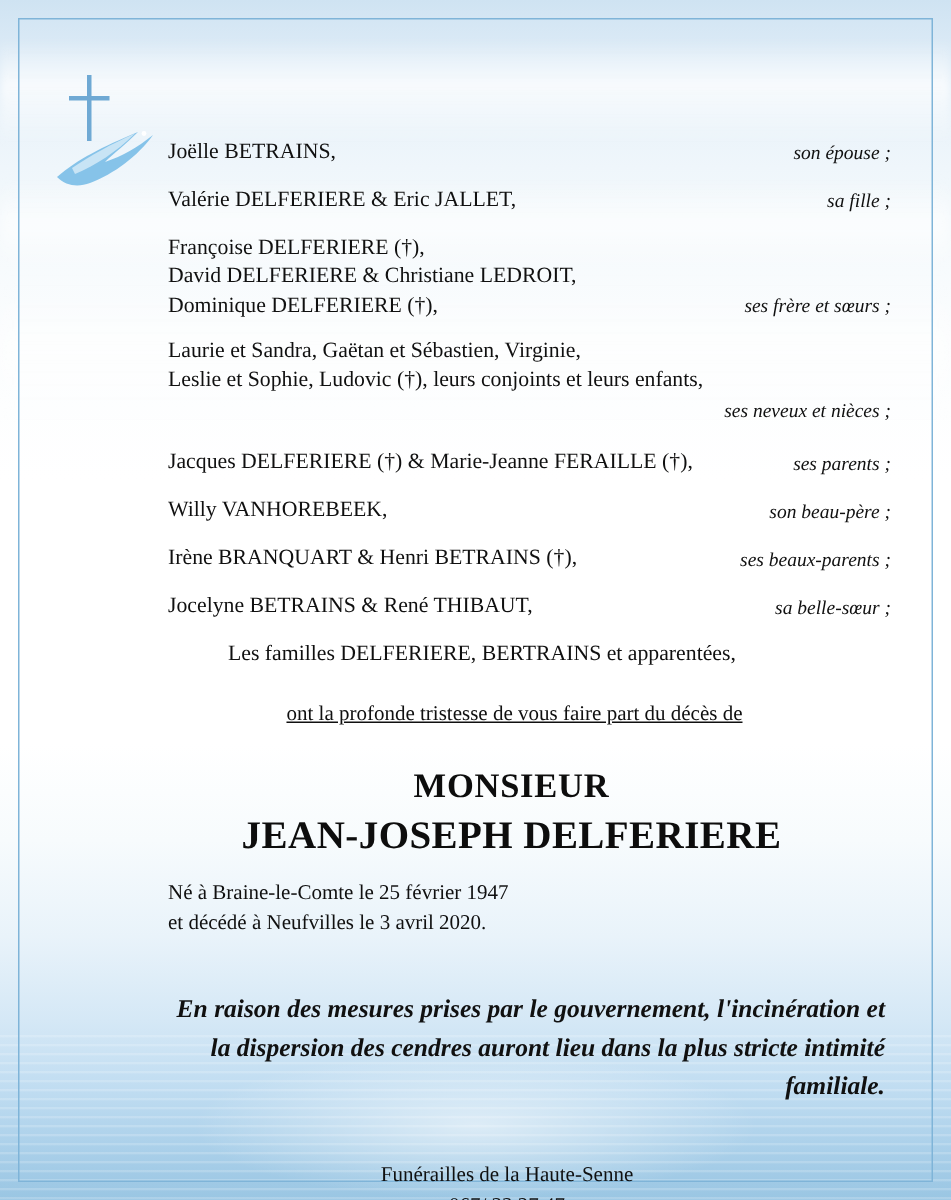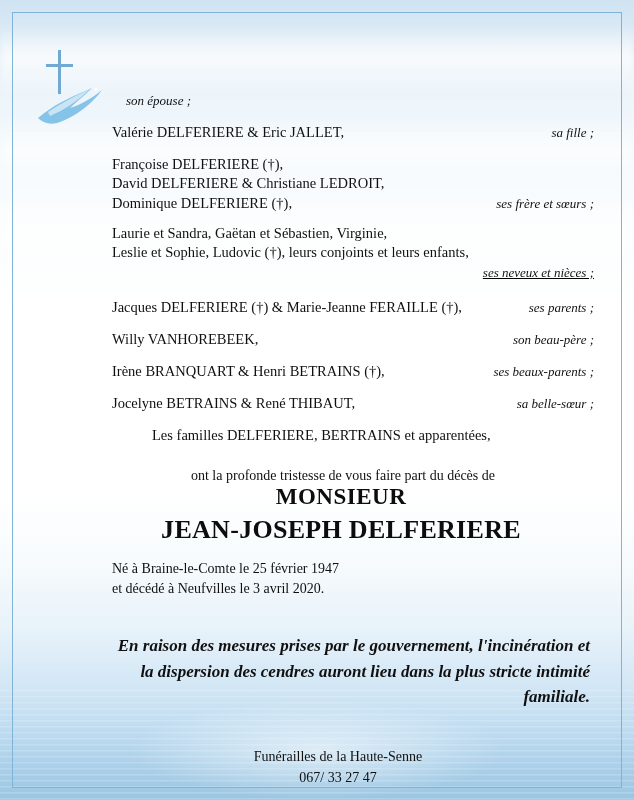--- a/index.html
+++ b/index.html
@@ -128,36 +128,37 @@
     flex: 0 0 auto;
     padding-left: 14px;
     align-self: flex-end;
     padding-bottom: 1px;
   }
   .row.multi { margin-bottom: 11px; }
   .row.rel-own {
     justify-content: flex-end;
     margin-top: -9px;
     margin-bottom: 16px;
-    text-decoration: underline;
   }
 
   .families {
     font-size: 14.5px;
     color: #101010;
     margin-top: 2px;
     margin-bottom: 24px;
     margin-left: 40px;
   }
 
   .announce {
     text-align: center;
     font-size: 14px;
     color: #101010;
+    margin-bottom: 26px;
     padding-right: 20px;
+    text-decoration: underline;
   }
 
   .title-block {
     text-align: center;
     padding-right: 24px;
   }
   .monsieur {
     font-size: 23px;
     font-weight: bold;
     letter-spacing: .5px;
@@ -224,20 +225,21 @@
                  C62 56 46 68 30 74 C22 77 14 76 8 70 Z" fill="#7fc0e8" opacity="0.95"></path>
         <path d="M18 64 C30 56 44 48 60 41 C48 53 34 62 20 68 Z" fill="#ffffff" opacity="0.55"></path>
         <circle cx="66" cy="41" r="1.6" fill="#ffffff"></circle>
       </g>
     </svg>
   </div>
 
   <div class="content">
 
     <div class="row">
+      <div class="names">Joëlle BETRAINS,</div>
       <div class="rel">son épouse ;</div>
     </div>
 
     <div class="row">
       <div class="names">Valérie DELFERIERE &amp; Eric JALLET,</div>
       <div class="rel">sa fille ;</div>
     </div>
 
 
     <div class="row multi">

